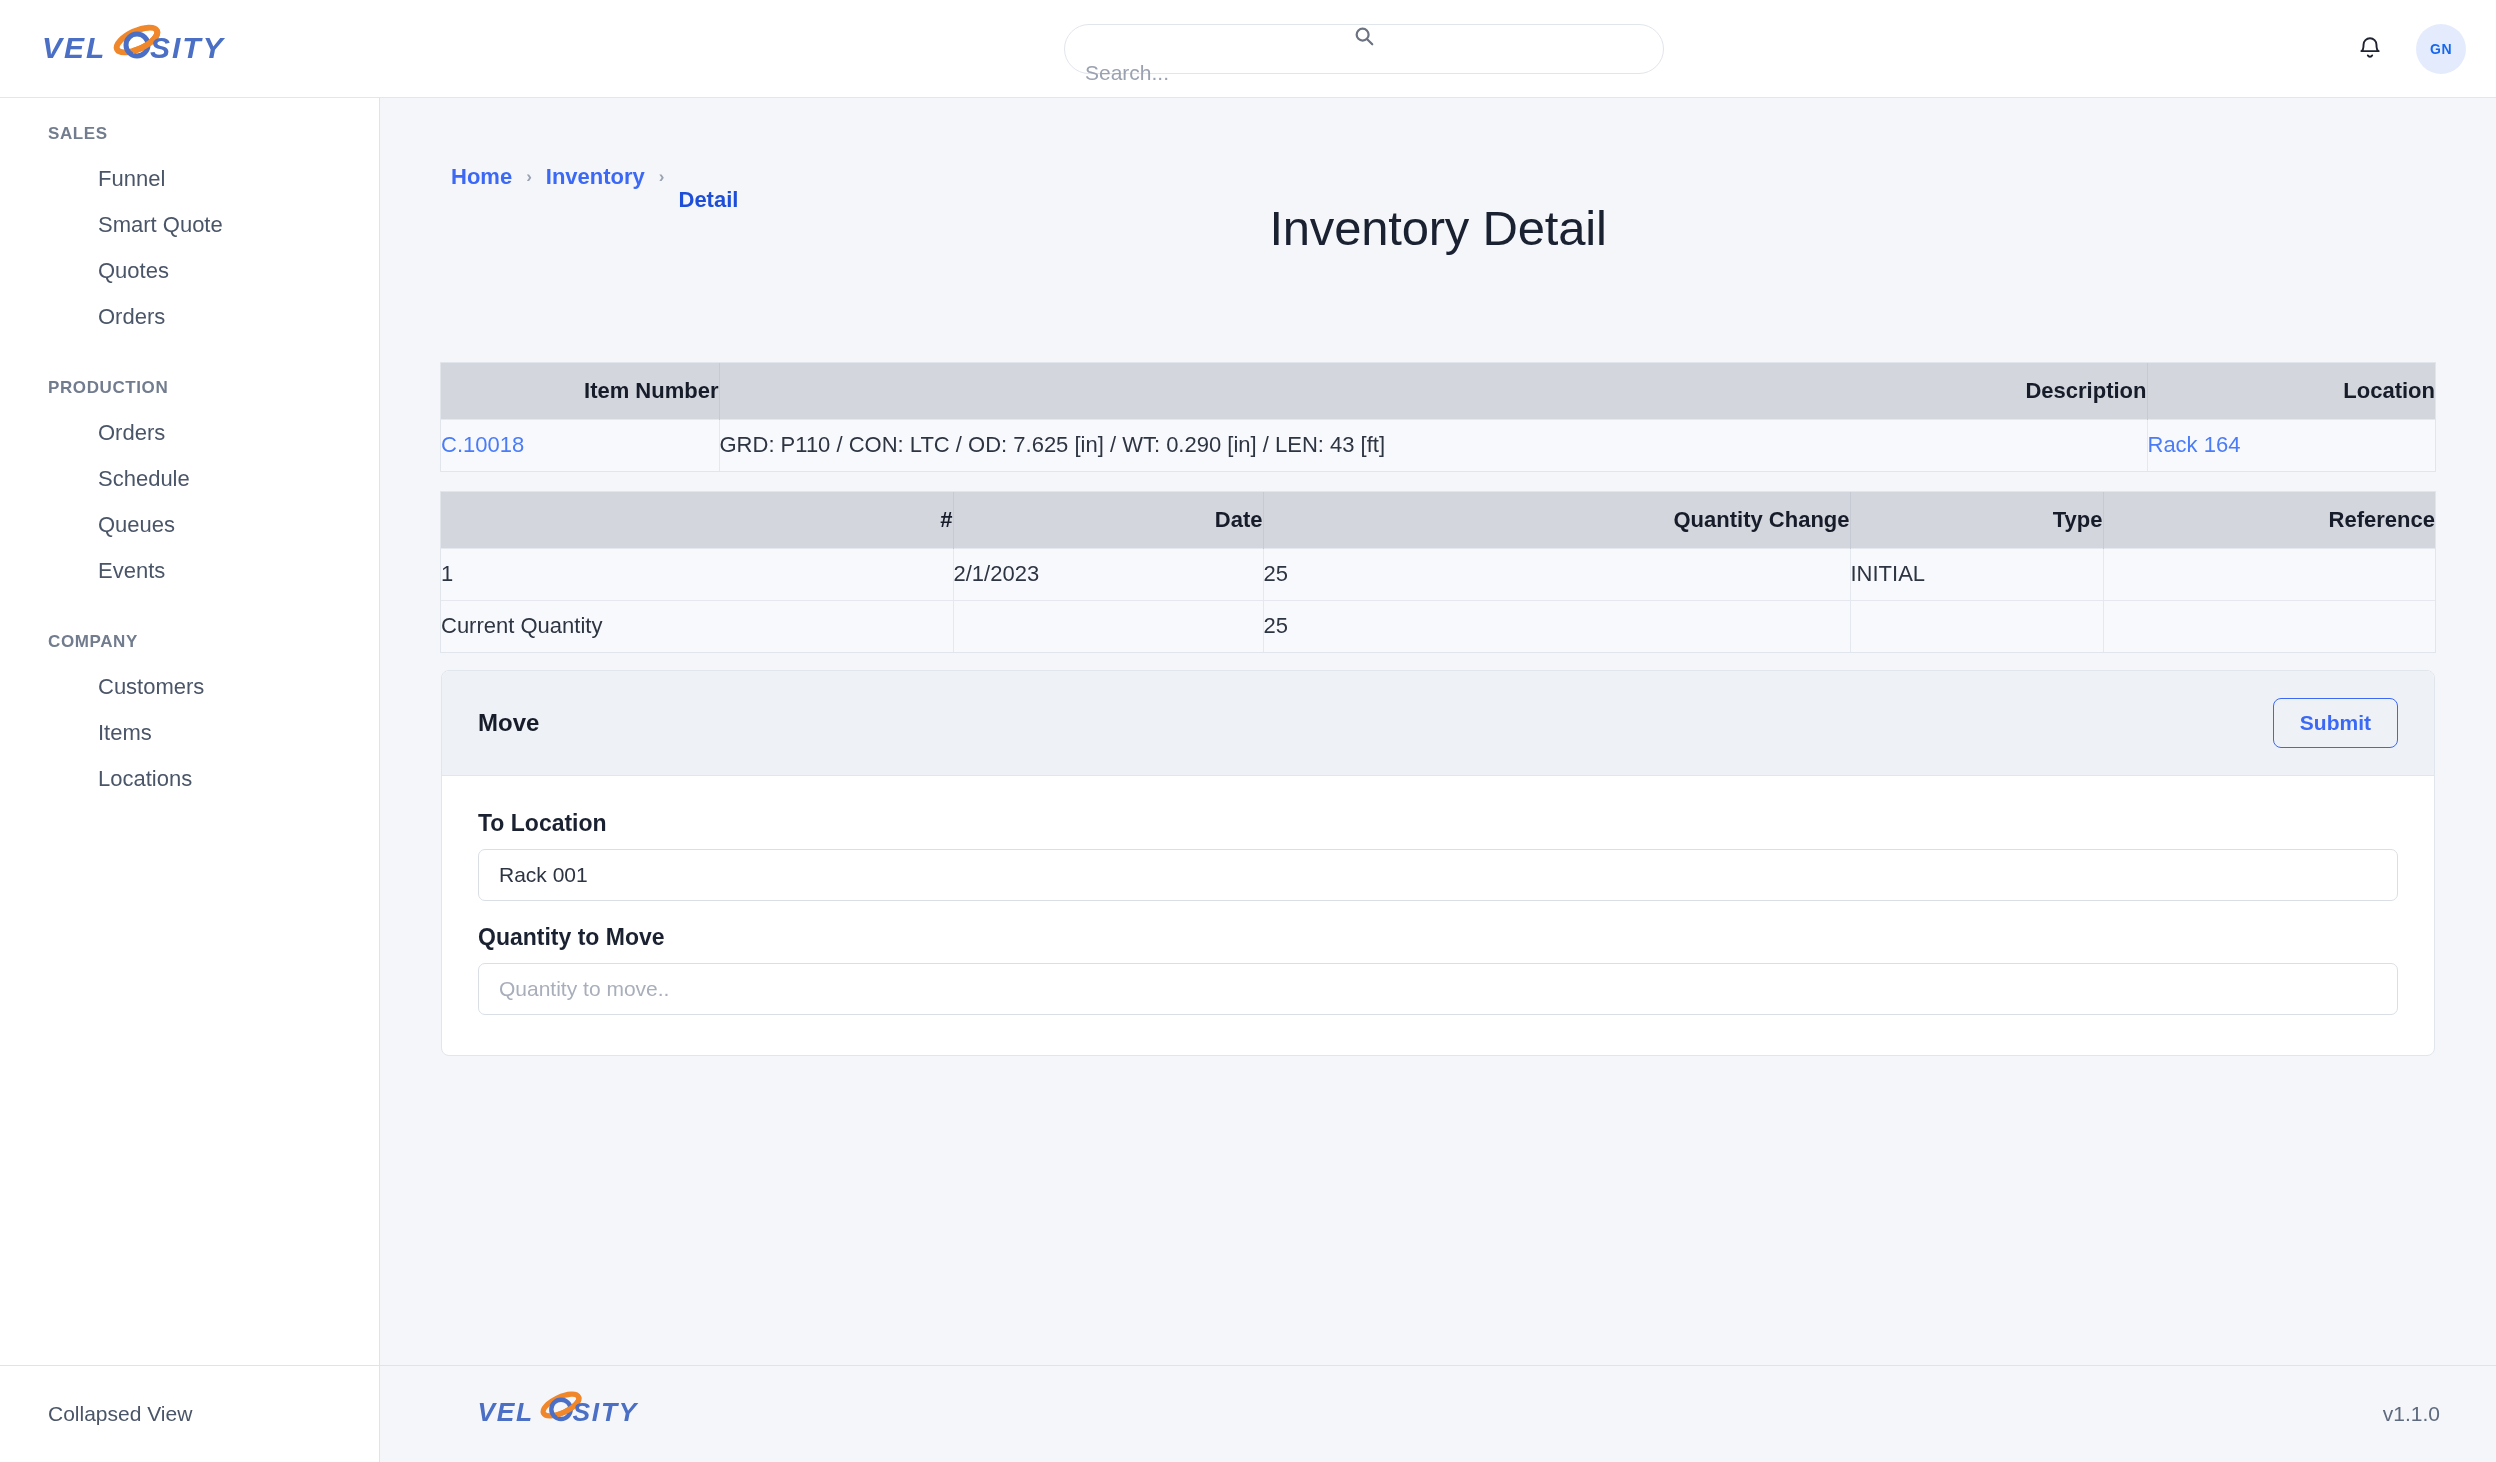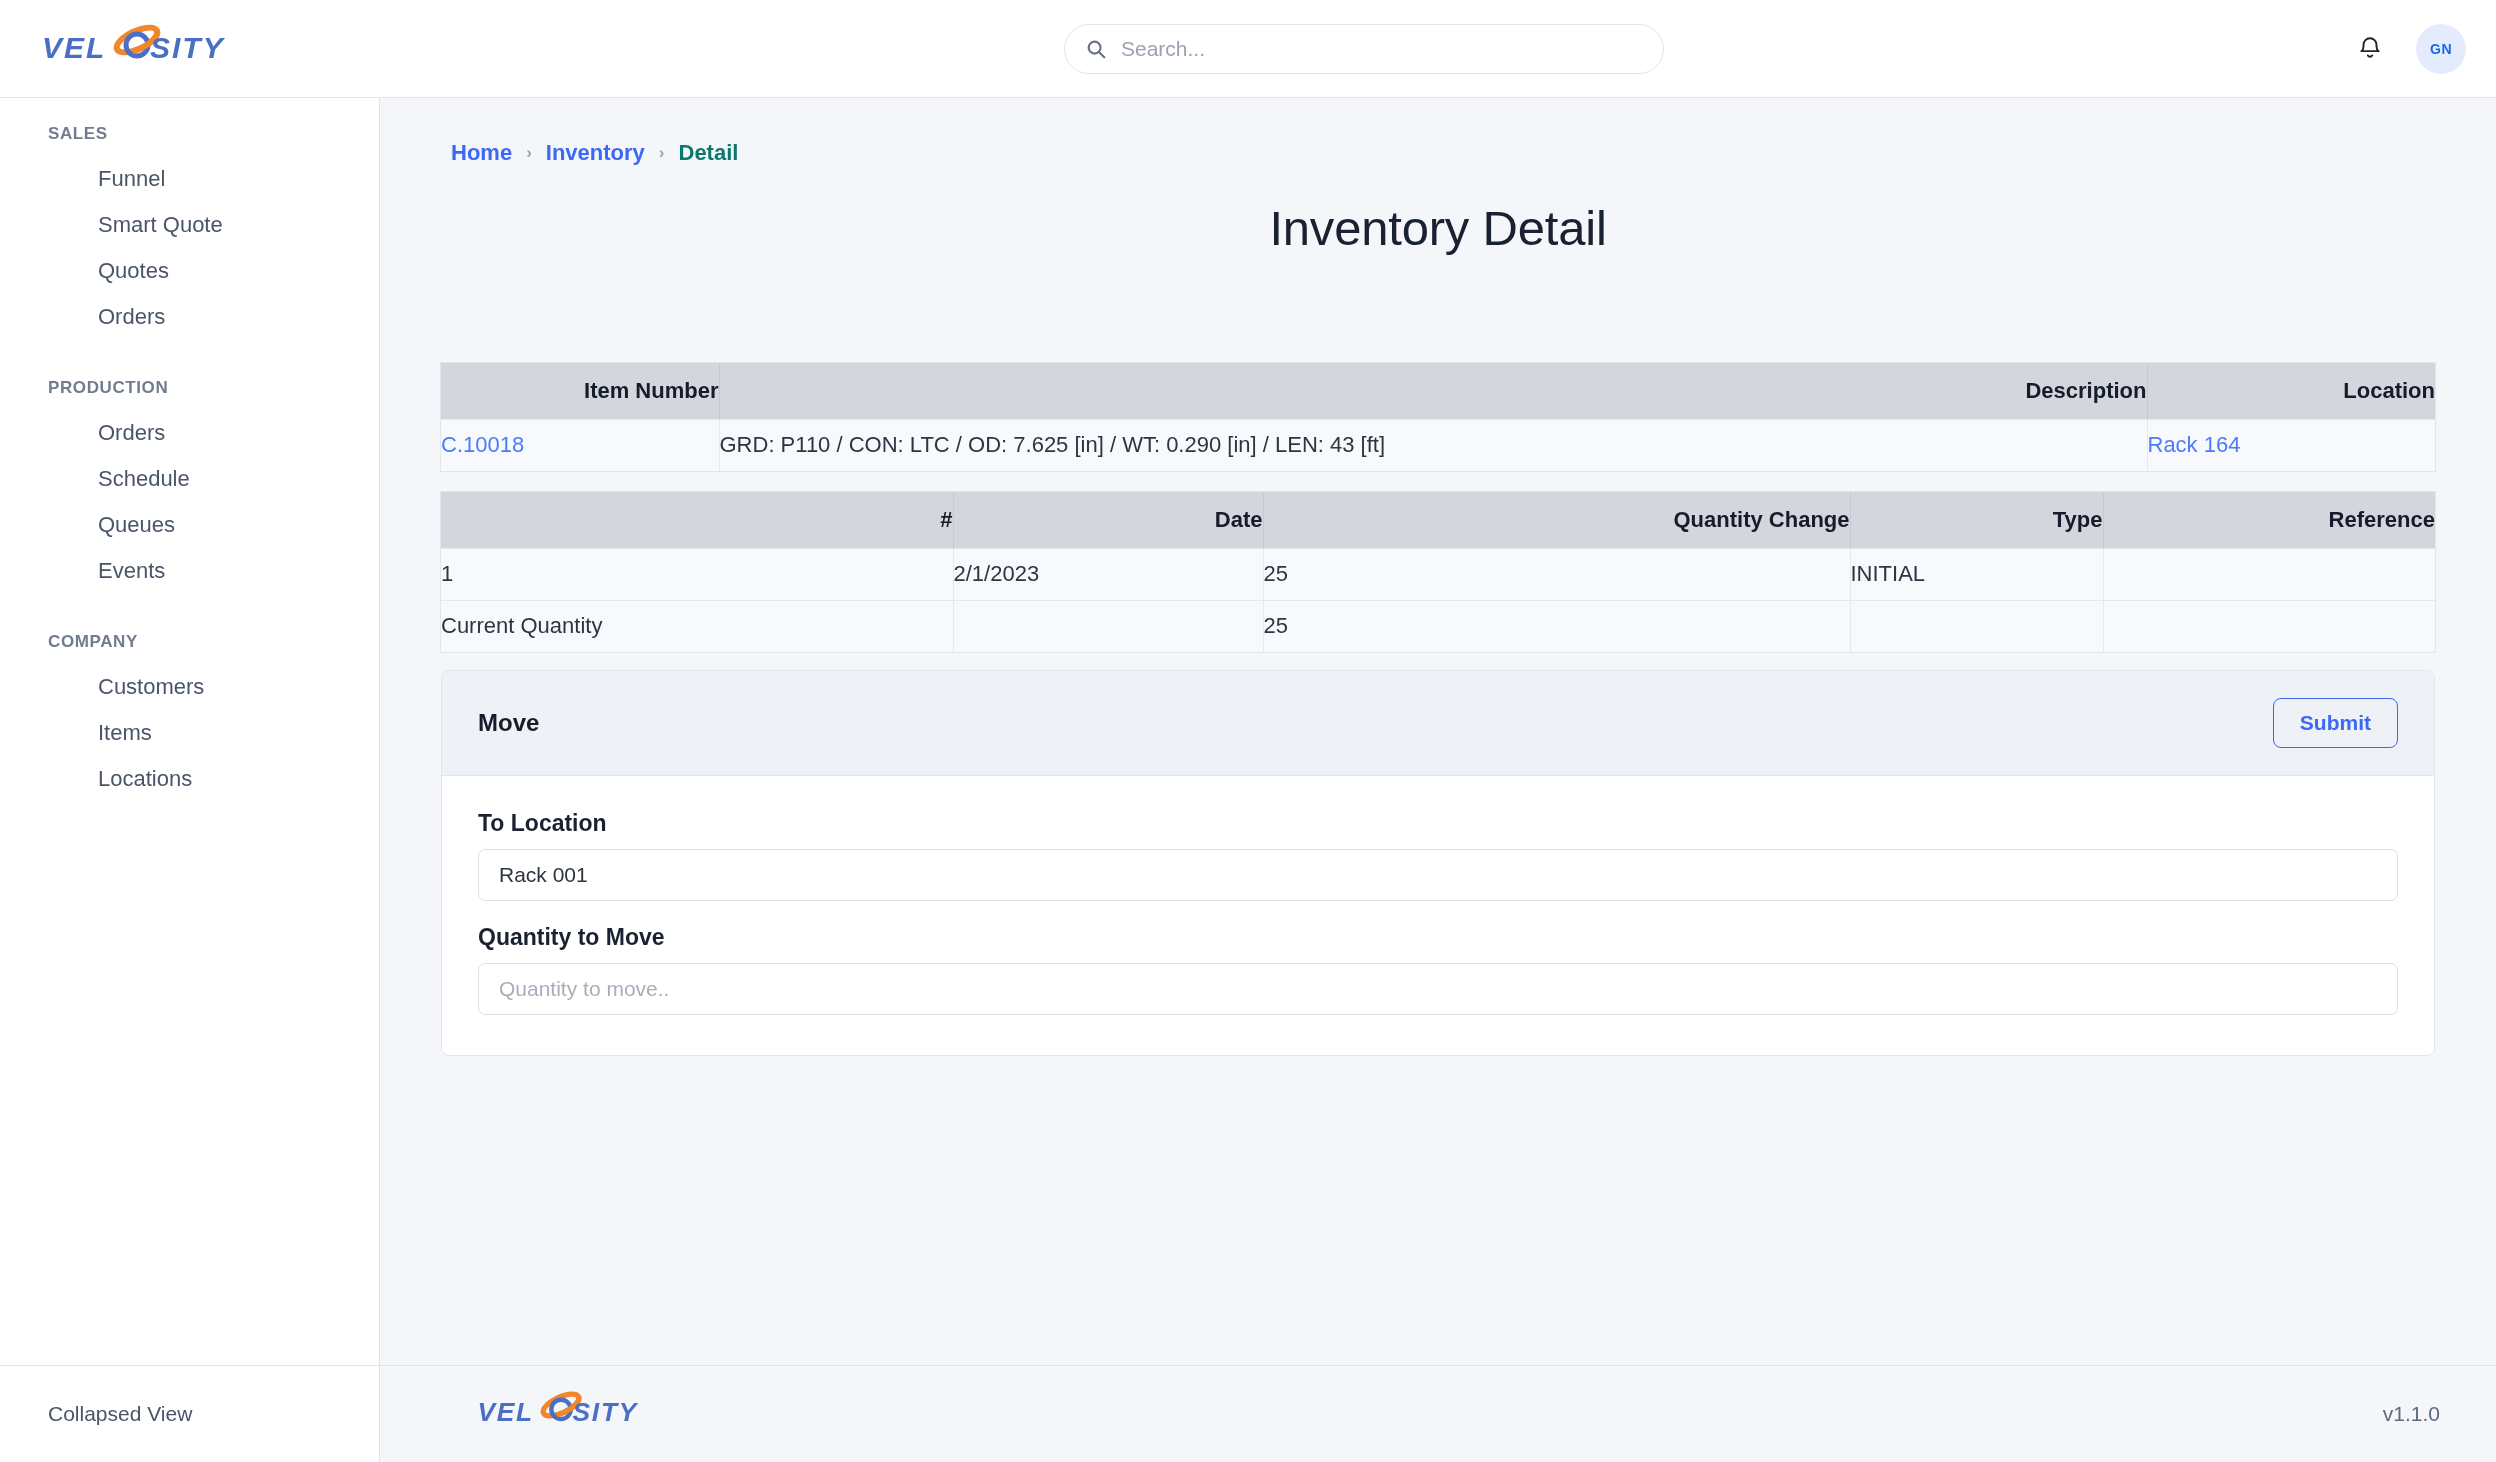--- a/index.html
+++ b/index.html
@@ -36,20 +36,21 @@
   }
   .search-box {
     width: 100%; height: 100%;
     border: 1px solid #e1e5ec;
     border-radius: 26px;
     background: #ffffff;
     display: flex;
     align-items: center;
     padding: 0 20px;
     gap: 14px;
+    flex-direction: column;
   }
   .search-icon { flex: 0 0 auto; display:block; }
   .search-input {
     border: none; outline: none;
     background: transparent;
     font-family: "Liberation Sans", sans-serif;
     font-size: 21px;
     color: #3d4452;
     width: 100%;
   }
@@ -134,21 +135,21 @@
   }
   .breadcrumb {
     position: absolute;
     left: 71px; top: 42px;
     display: flex; align-items: center;
     font-size: 22px;
     gap: 14px;
   }
   .crumb-link { color: #3b68f5; font-weight: bold; cursor: pointer; text-decoration: none; }
   .crumb-sep { color: #9aa3b2; font-weight: bold; font-size: 17px; }
-  .crumb-current { color: #0f766e; font-weight: bold; }
+  .crumb-current { color: #1d4ed8; font-weight: bold; margin-top: 47px; }
 
   .page-title {
     position: absolute;
     left: 0; top: 102px;
     width: 2116px;
     text-align: center;
     font-size: 49px;
     font-weight: normal;
     color: #1a2131;
     letter-spacing: -0.2px;

